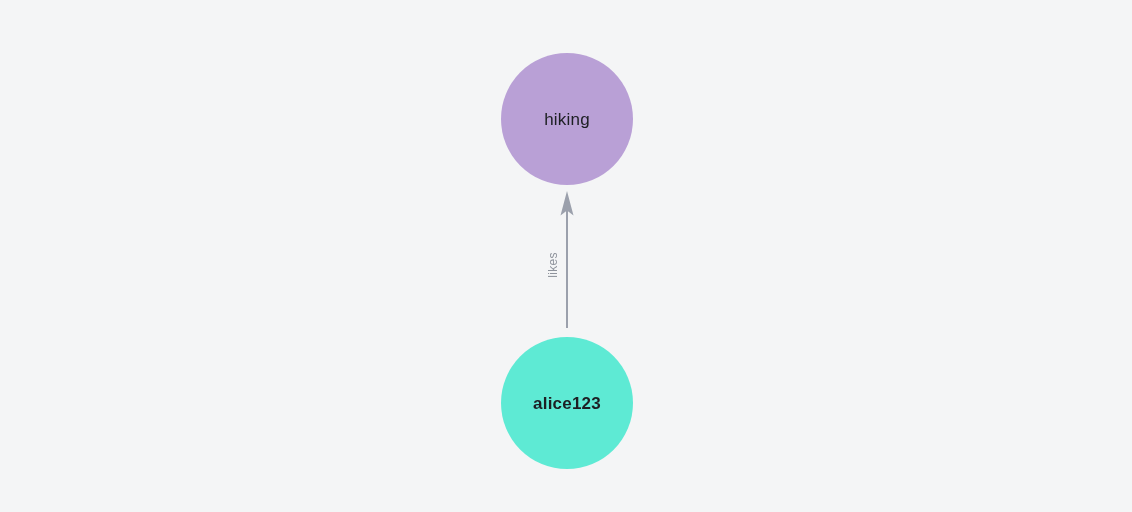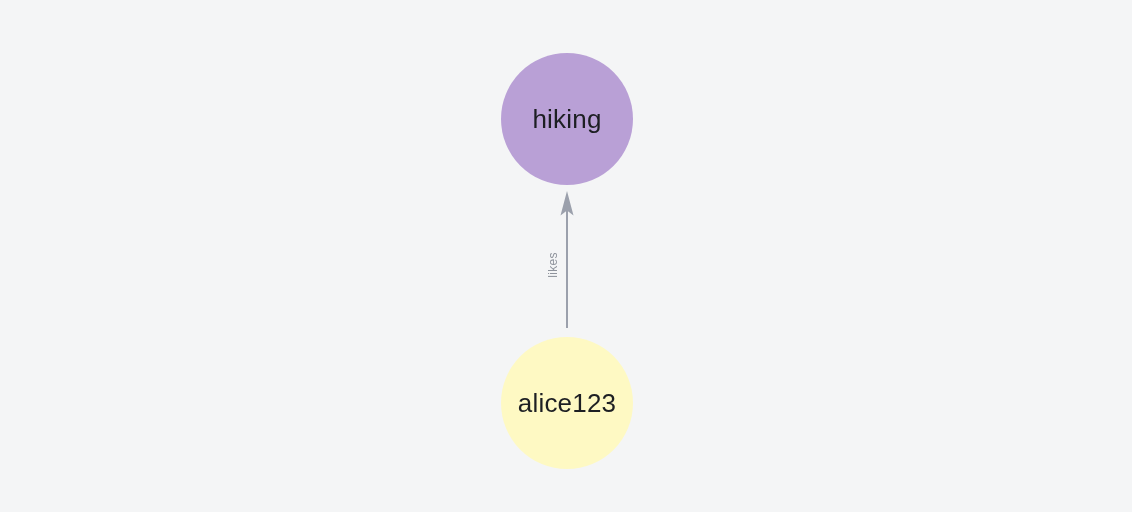--- a/index.html
+++ b/index.html
@@ -19,21 +19,21 @@
     height: 132px;
     border-radius: 50%;
     display: flex;
     align-items: center;
     justify-content: center;
     left: 501px;
   }
   .node--target { top: 53px; }
   .node--source { top: 337px; }
   .node__label {
-    font-size: 26px;
+    font-size: 17px;
     line-height: 1;
     letter-spacing: 0.2px;
   }
   .edge {
     position: absolute;
     left: 540px;
     top: 191px;
     width: 44px;
     height: 138px;
   }
@@ -64,17 +64,17 @@
   </div>
 
   <div class="edge">
     <svg class="edge-arrow" width="20" height="138" viewBox="0 0 20 138">
       <line x1="10" y1="18" x2="10" y2="137" stroke-width="2" style="stroke: rgb(155, 160, 172);"></line>
       <polygon points="10,0 16.5,24.5 10,19.5 3.5,24.5" style="fill: rgb(155, 160, 172);"></polygon>
     </svg>
     <span class="edge-label" style="color: rgb(142, 147, 156);">likes</span>
   </div>
 
-  <div class="node node--source" style="background: #fef9c3;">
+  <div class="node node--source" style="background: #5eead4; font-weight: bold;">
     <span class="node__label" style="color: rgb(29, 31, 35);">alice123</span>
   </div>
 
 </div>
 
 </body></html>

